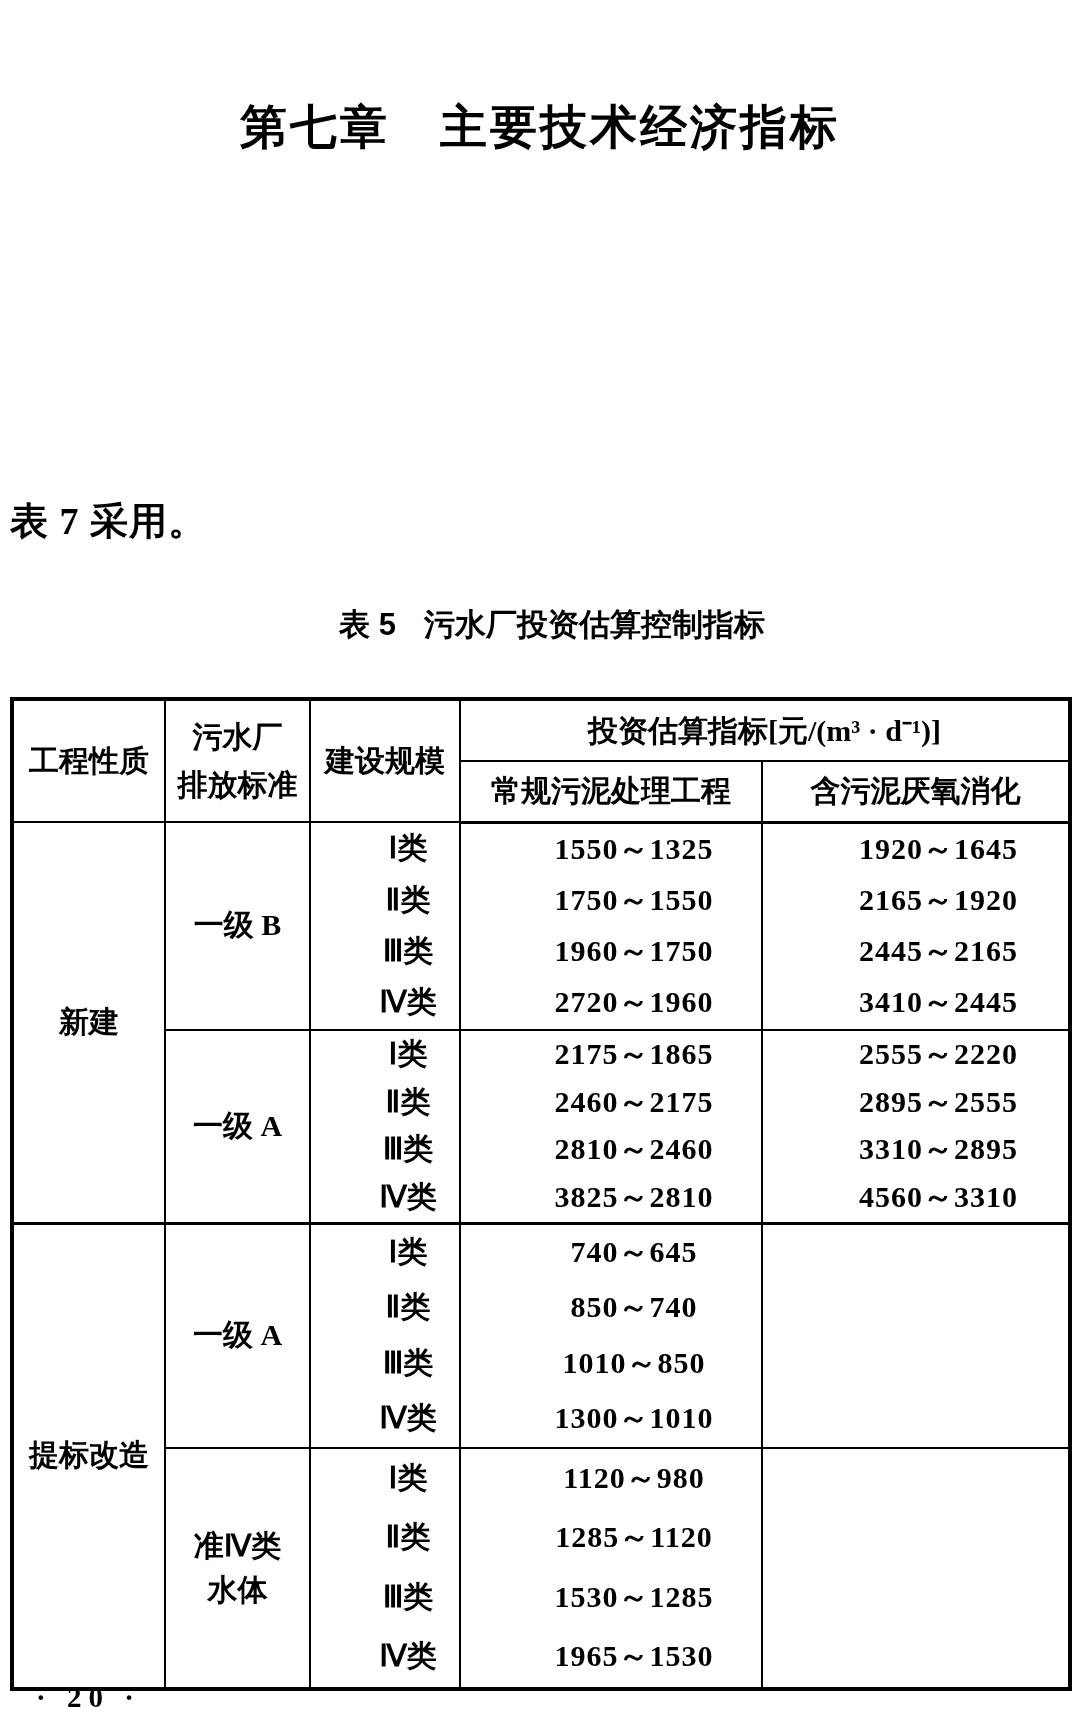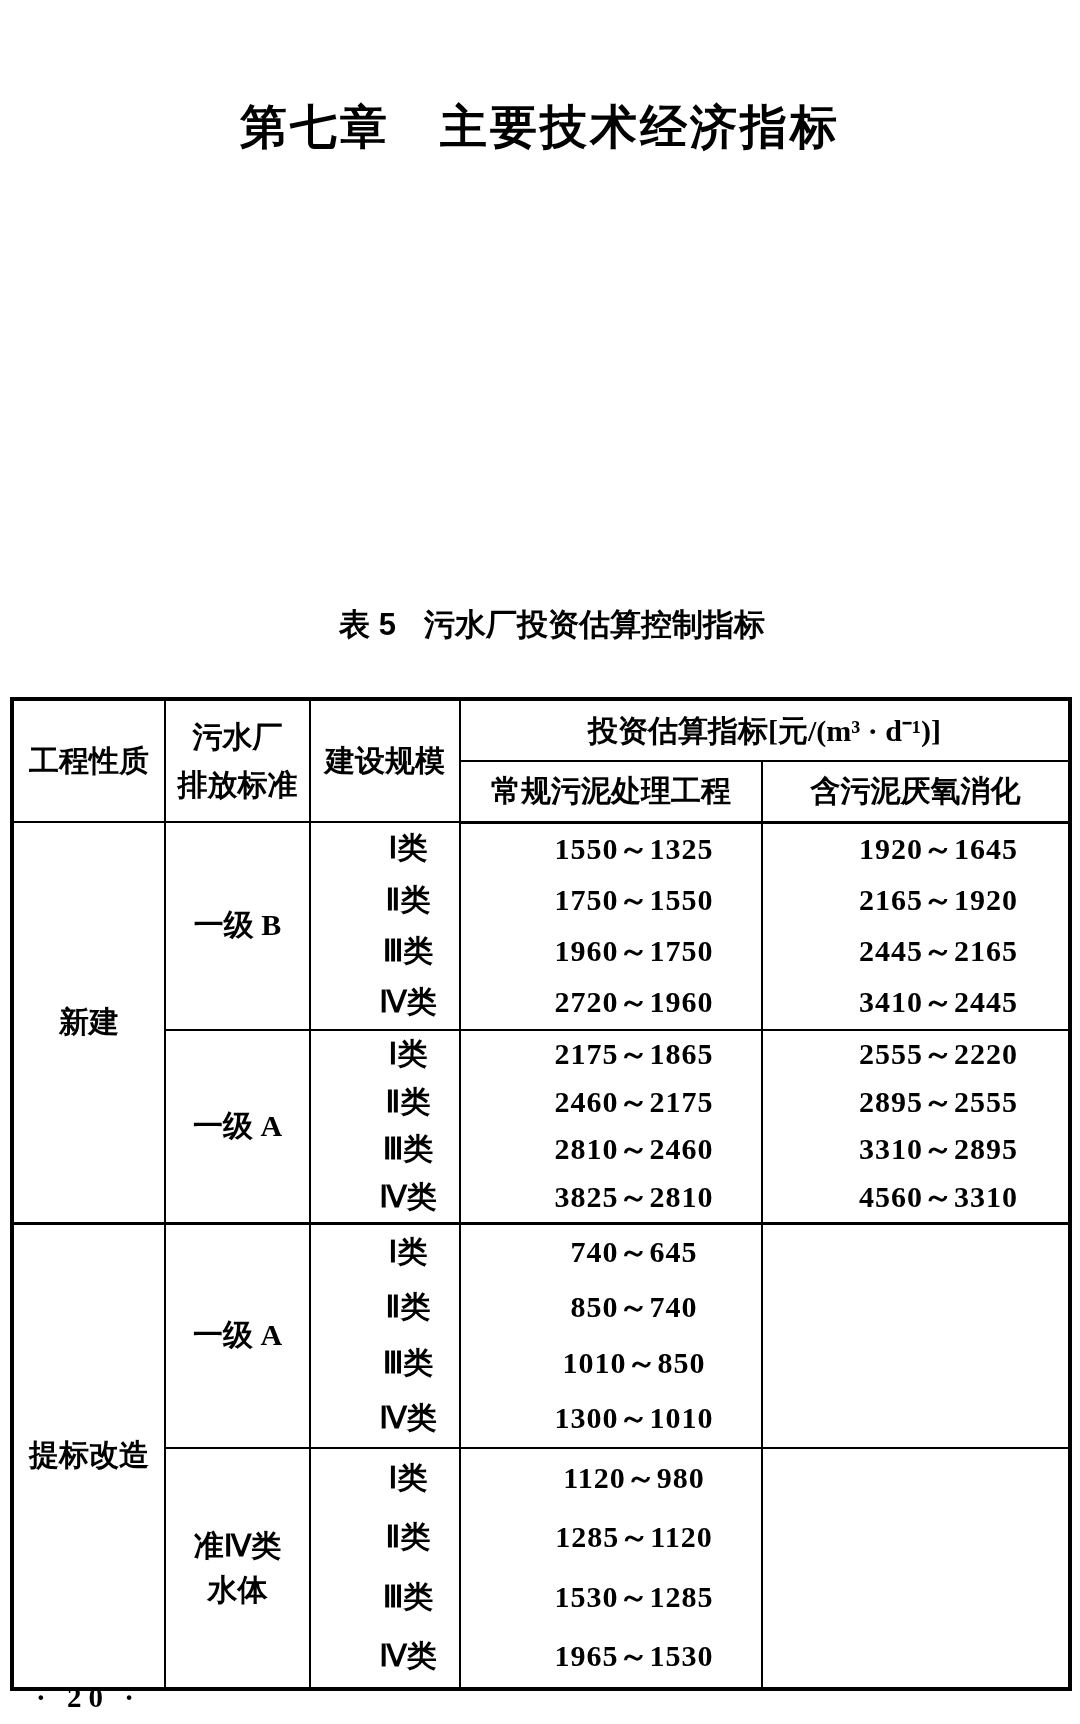--- a/index.html
+++ b/index.html
@@ -109,20 +109,21 @@
 </style>
 </head>
 <body>
 
 <div class="page">
 
   <h1 class="chapter-title">第七章　主要技术经济指标</h1>
 
 
   <div class="bodytext" id="a83">
+    <div class="bline">表 7 采用。</div>
   </div>
 
   <div class="table-caption">
     <span class="cap-label">表 5</span><span class="cap-title">污水厂投资估算控制指标</span>
   </div>
 
   <table class="t5">
     <colgroup>
       <col style="width:153px">
       <col style="width:145px">

